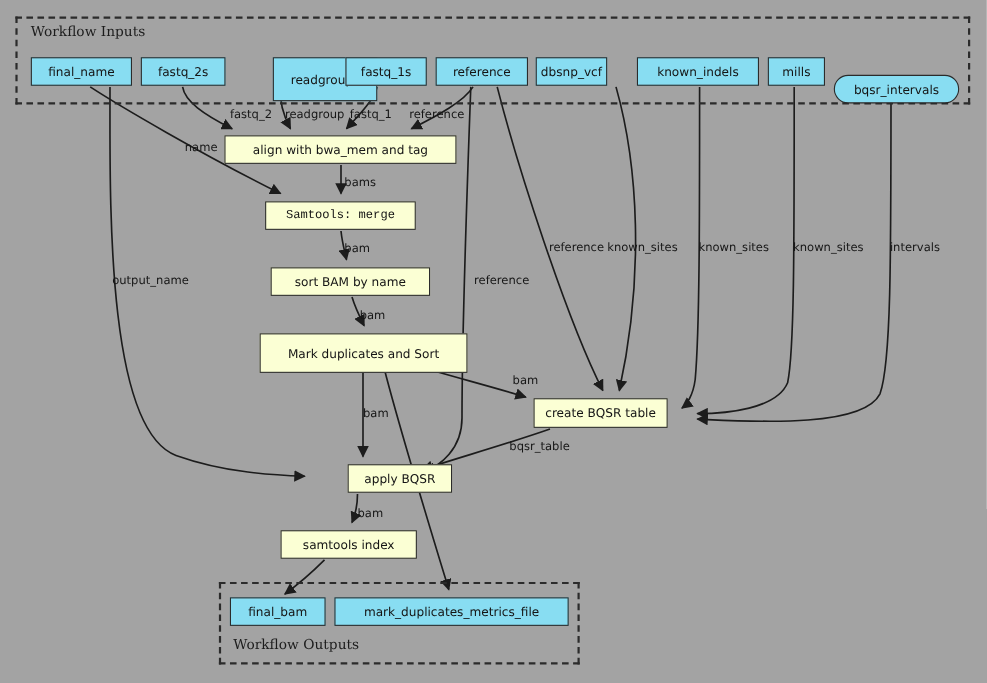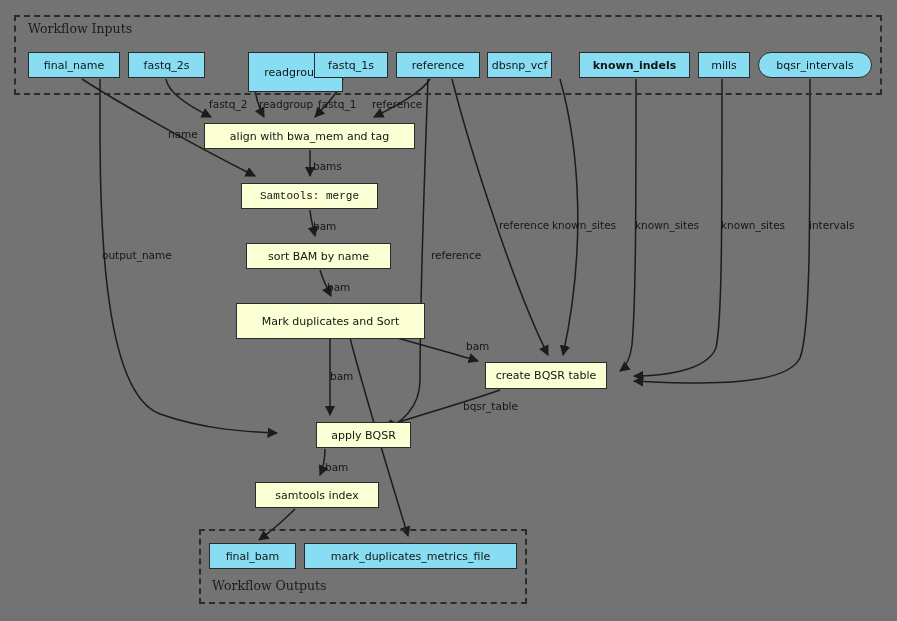--- a/index.html
+++ b/index.html
@@ -10,21 +10,21 @@
   body {
     width: 897px;
     height: 621px;
     font-family: "DejaVu Sans", sans-serif;
     overflow: hidden;
   }
   #canvas {
     position: relative;
     width: 897px;
     height: 621px;
-    background: #737373;
+    background: #a3a3a3;
   }
   svg.wires {
     position: absolute;
     left: 0; top: 0;
     width: 897px;
     height: 621px;
     pointer-events: none;
   }
   .group-box {
     position: absolute;
@@ -107,23 +107,23 @@
       <div class="group-label" style="left: 28px; top: 21px;">Workflow Inputs</div>
       <div class="group-label" style="left: 212px; top: 578px;">Workflow Outputs</div>
     </div>
   <div id="node-layer">
       <div class="node io" style="left: 28px; top: 52px; width: 92px; height: 26px;">final_name</div>
       <div class="node io" style="left: 128px; top: 52px; width: 77px; height: 26px;">fastq_2s</div>
       <div class="node io" style="left: 212px; top: 52px; width: 95px; height: 40px; margin-left: 36px;">readgroups</div>
       <div class="node io" style="left: 314px; top: 52px; width: 74px; height: 26px;">fastq_1s</div>
       <div class="node io" style="left: 396px; top: 52px; width: 84px; height: 26px;">reference</div>
       <div class="node io" style="left: 487px; top: 52px; width: 65px; height: 26px;">dbsnp_vcf</div>
-      <div class="node io" style="left: 579px; top: 52px; width: 111px; height: 26px; font-weight: bold;">known_indels</div>
+      <div class="node io" style="left: 579px; top: 52px; width: 111px; height: 26px;">known_indels</div>
       <div class="node io" style="left: 698px; top: 52px; width: 52px; height: 26px;">mills</div>
-      <div class="node io" style="left: 758px; top: 52px; width: 114px; height: 26px; border-radius: 13px;">bqsr_intervals</div>
+      <div class="node io" style="left: 758px; top: 68px; width: 114px; height: 26px; border-radius: 13px;">bqsr_intervals</div>
       <div class="node step" style="left: 204px; top: 123px; width: 211px; height: 26px;">align with bwa_mem and tag</div>
       <div class="node step" style="left: 241px; top: 183px; width: 137px; height: 26px; font-family: Liberation Mono, monospace;">Samtools: merge</div>
       <div class="node step" style="left: 246px; top: 243px; width: 145px; height: 26px;">sort BAM by name</div>
       <div class="node step" style="left: 236px; top: 303px; width: 189px; height: 36px;">Mark duplicates and Sort</div>
       <div class="node step" style="left: 485px; top: 362px; width: 122px; height: 27px;">create BQSR table</div>
       <div class="node step" style="left: 284px; top: 422px; width: 95px; height: 26px; margin-left: 32px;">apply BQSR</div>
       <div class="node step" style="left: 255px; top: 482px; width: 124px; height: 26px;">samtools index</div>
       <div class="node io" style="left: 209px; top: 543px; width: 87px; height: 26px;">final_bam</div>
       <div class="node io" style="left: 304px; top: 543px; width: 213px; height: 26px;">mark_duplicates_metrics_file</div>
     </div>

